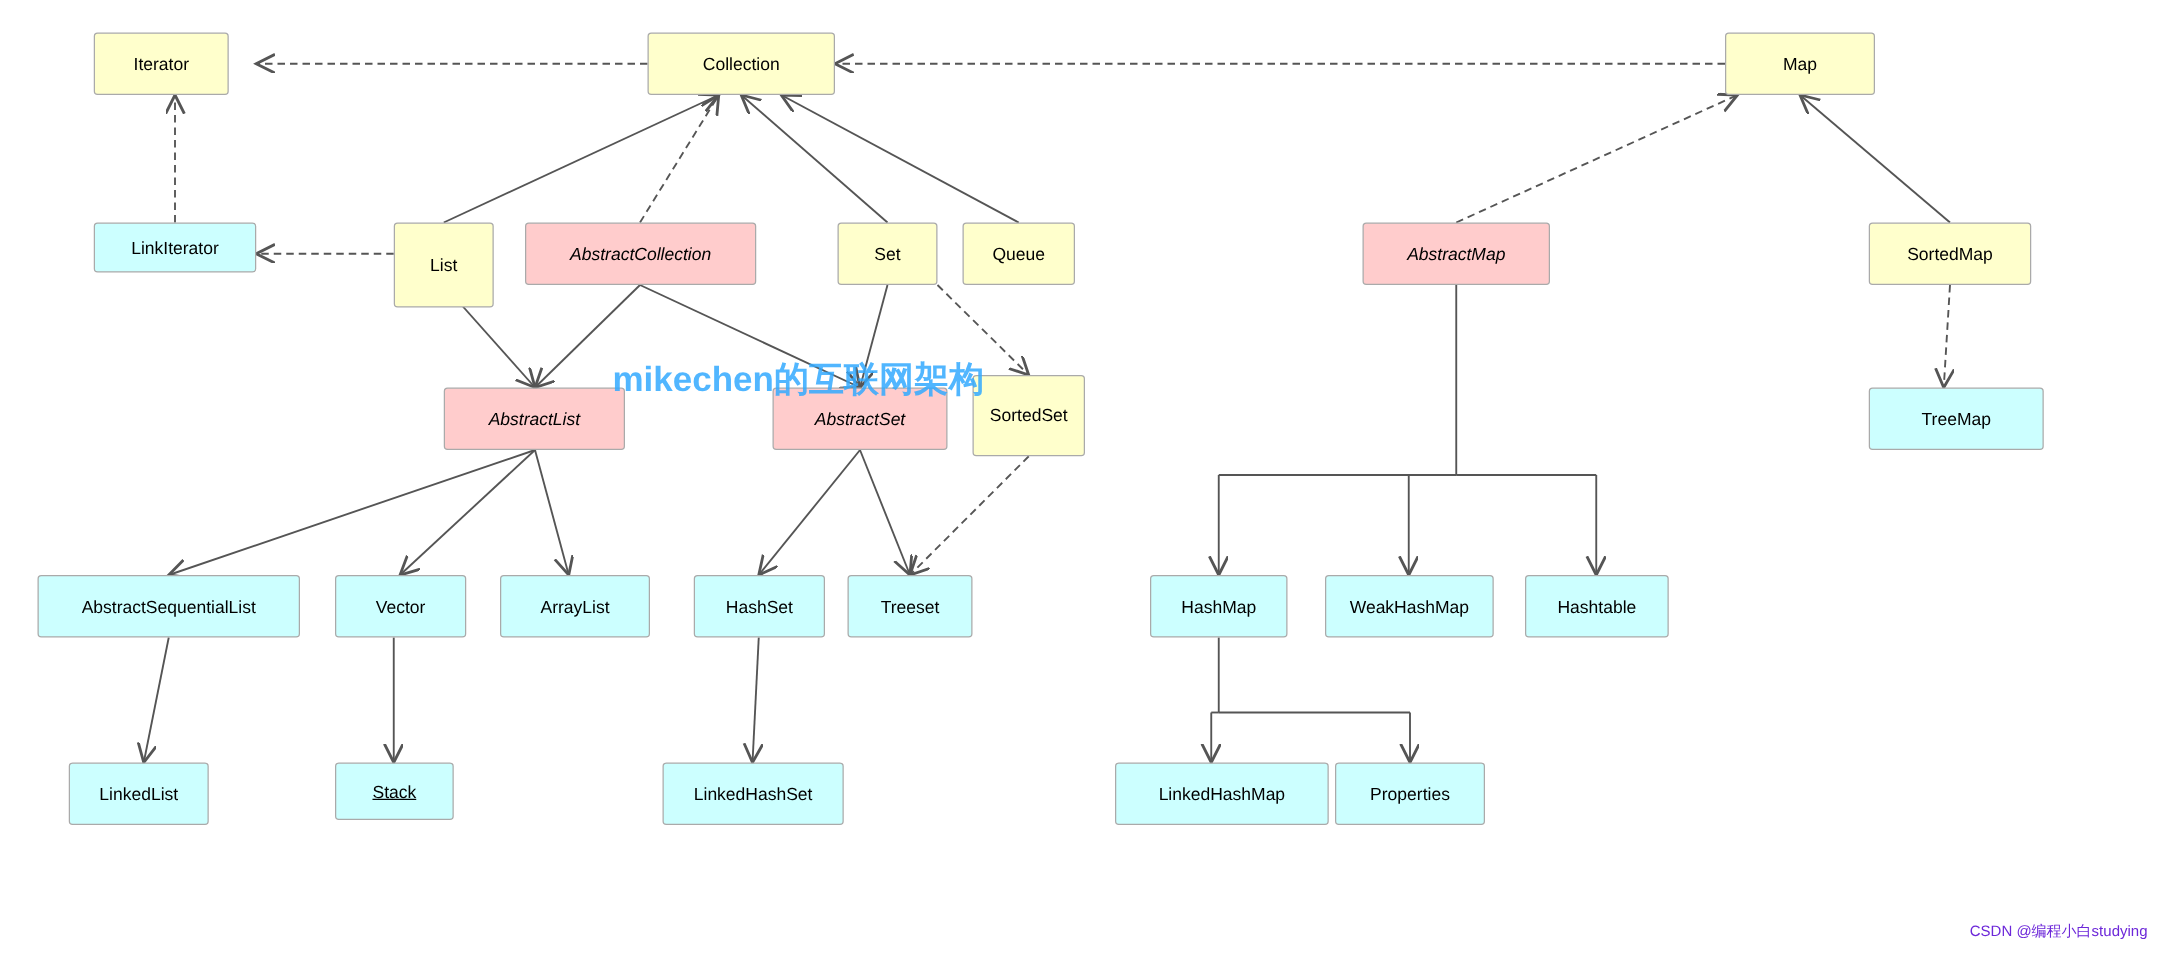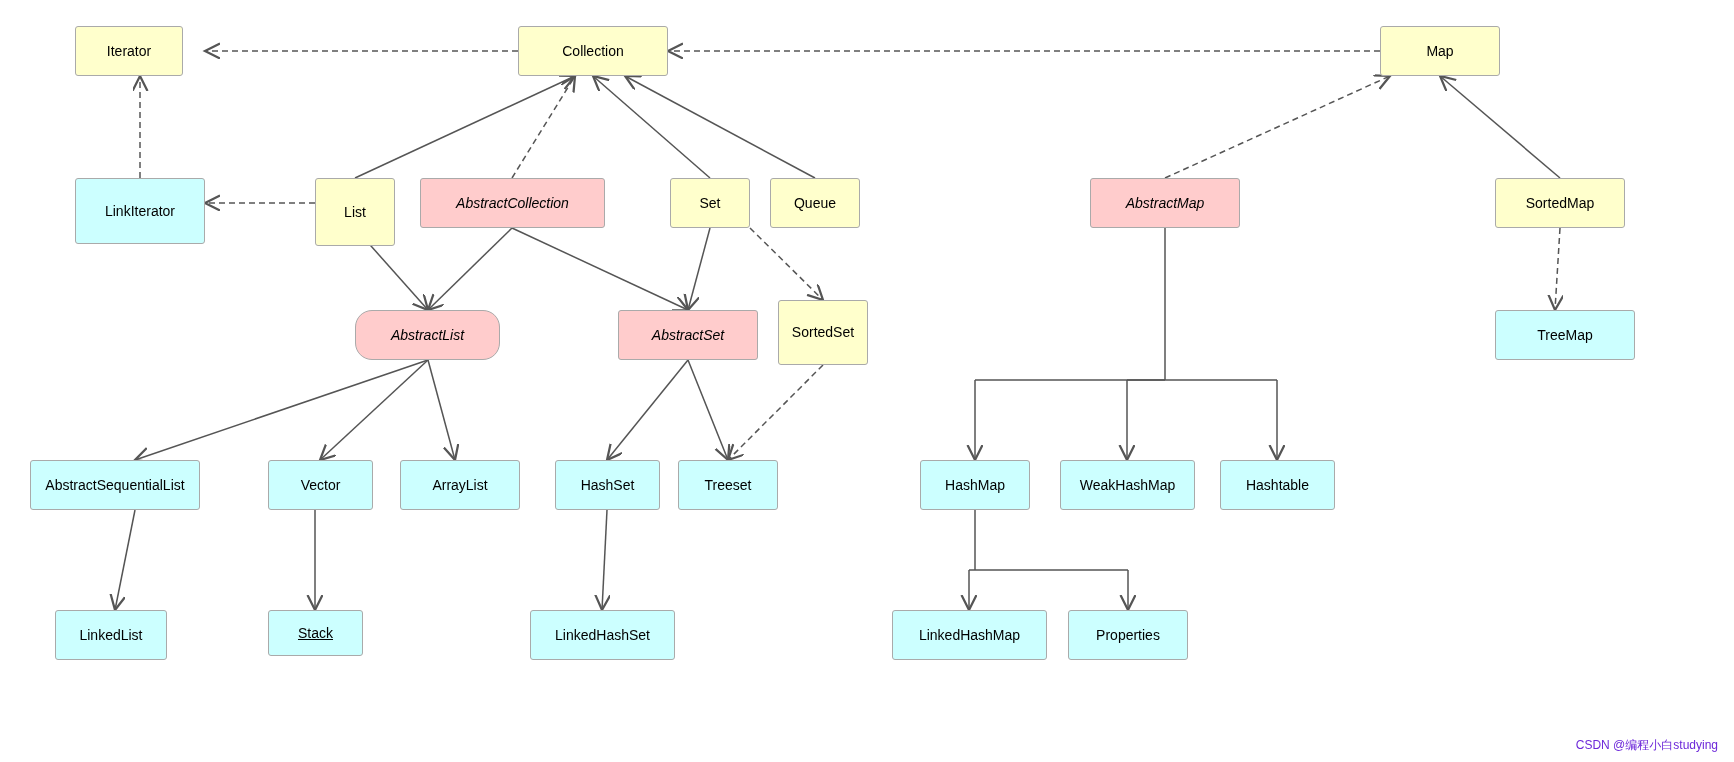--- a/index.html
+++ b/index.html
@@ -164,41 +164,42 @@
     <line x1="975" y1="570" x2="969" y2="570" stroke="#555" stroke-width="1.5"></line>
     <line x1="975" y1="570" x2="1128" y2="570" stroke="#555" stroke-width="1.5"></line>
     <line x1="969" y1="570" x2="969" y2="610" stroke="#555" stroke-width="1.5" marker-end="url(#impl-arrow)"></line>
     <line x1="1128" y1="570" x2="1128" y2="610" stroke="#555" stroke-width="1.5" marker-end="url(#impl-arrow)"></line>
   </svg>
 
   <div id="nodes-container">
       <div class="node node-yellow" style="left: 75px; top: 26px; width: 108px; height: 50px;">Iterator</div>
       <div class="node node-yellow" style="left: 518px; top: 26px; width: 150px; height: 50px;">Collection</div>
       <div class="node node-yellow" style="left: 1380px; top: 26px; width: 120px; height: 50px;">Map</div>
-      <div class="node node-cyan" style="left: 75px; top: 178px; width: 130px; height: 66px;">LinkIterator</div>
+      <div class="node node-cyan" style="left: 75px; top: 178px; width: 130px; height: 40px;">LinkIterator</div>
       <div class="node node-yellow" style="left: 315px; top: 178px; width: 80px; height: 68px;">List</div>
       <div class="node node-pink" style="left: 420px; top: 178px; width: 185px; height: 50px; font-style: italic;">AbstractCollection</div>
       <div class="node node-yellow" style="left: 670px; top: 178px; width: 80px; height: 50px;">Set</div>
       <div class="node node-yellow" style="left: 770px; top: 178px; width: 90px; height: 50px;">Queue</div>
       <div class="node node-pink" style="left: 1090px; top: 178px; width: 150px; height: 50px; font-style: italic;">AbstractMap</div>
       <div class="node node-yellow" style="left: 1495px; top: 178px; width: 130px; height: 50px;">SortedMap</div>
-      <div class="node node-pink" style="left: 355px; top: 310px; width: 145px; height: 50px; font-style: italic; border-radius: 17px;">AbstractList</div>
+      <div class="node node-pink" style="left: 355px; top: 310px; width: 145px; height: 50px; font-style: italic;">AbstractList</div>
       <div class="node node-pink" style="left: 618px; top: 310px; width: 140px; height: 50px; font-style: italic;">AbstractSet</div>
       <div class="node node-yellow" style="left: 778px; top: 300px; width: 90px; height: 65px;">SortedSet</div>
       <div class="node node-cyan" style="left: 1495px; top: 310px; width: 140px; height: 50px;">TreeMap</div>
-      <div class="node node-cyan" style="left: 30px; top: 460px; width: 170px; height: 50px; text-align: right;">AbstractSequentialList</div>
+      <div class="node node-cyan" style="left: 30px; top: 460px; width: 210px; height: 50px; text-align: right;">AbstractSequentialList</div>
       <div class="node node-cyan" style="left: 268px; top: 460px; width: 105px; height: 50px;">Vector</div>
       <div class="node node-cyan" style="left: 400px; top: 460px; width: 120px; height: 50px;">ArrayList</div>
       <div class="node node-cyan" style="left: 555px; top: 460px; width: 105px; height: 50px;">HashSet</div>
       <div class="node node-cyan" style="left: 678px; top: 460px; width: 100px; height: 50px;">Treeset</div>
       <div class="node node-cyan" style="left: 920px; top: 460px; width: 110px; height: 50px;">HashMap</div>
       <div class="node node-cyan" style="left: 1060px; top: 460px; width: 135px; height: 50px;">WeakHashMap</div>
       <div class="node node-cyan" style="left: 1220px; top: 460px; width: 115px; height: 50px;">Hashtable</div>
       <div class="node node-cyan" style="left: 55px; top: 610px; width: 112px; height: 50px;">LinkedList</div>
       <div class="node node-cyan" style="left: 268px; top: 610px; width: 95px; height: 46px; text-decoration: underline;">Stack</div>
       <div class="node node-cyan" style="left: 530px; top: 610px; width: 145px; height: 50px;">LinkedHashSet</div>
-      <div class="node node-cyan" style="left: 892px; top: 610px; width: 155px; height: 50px;">LinkedHashMap</div>
+      <div class="node node-cyan" style="left: 892px; top: 610px; width: 171px; height: 50px;">LinkedHashMap</div>
       <div class="node node-cyan" style="left: 1068px; top: 610px; width: 120px; height: 50px;">Properties</div>
     </div>
 
+  <div class="watermark" style="left:490px;top:285px;">mikechen的互联网架构</div>
 
   <div class="credit">CSDN @编程小白studying</div>
 </div>
 
 </body></html>

